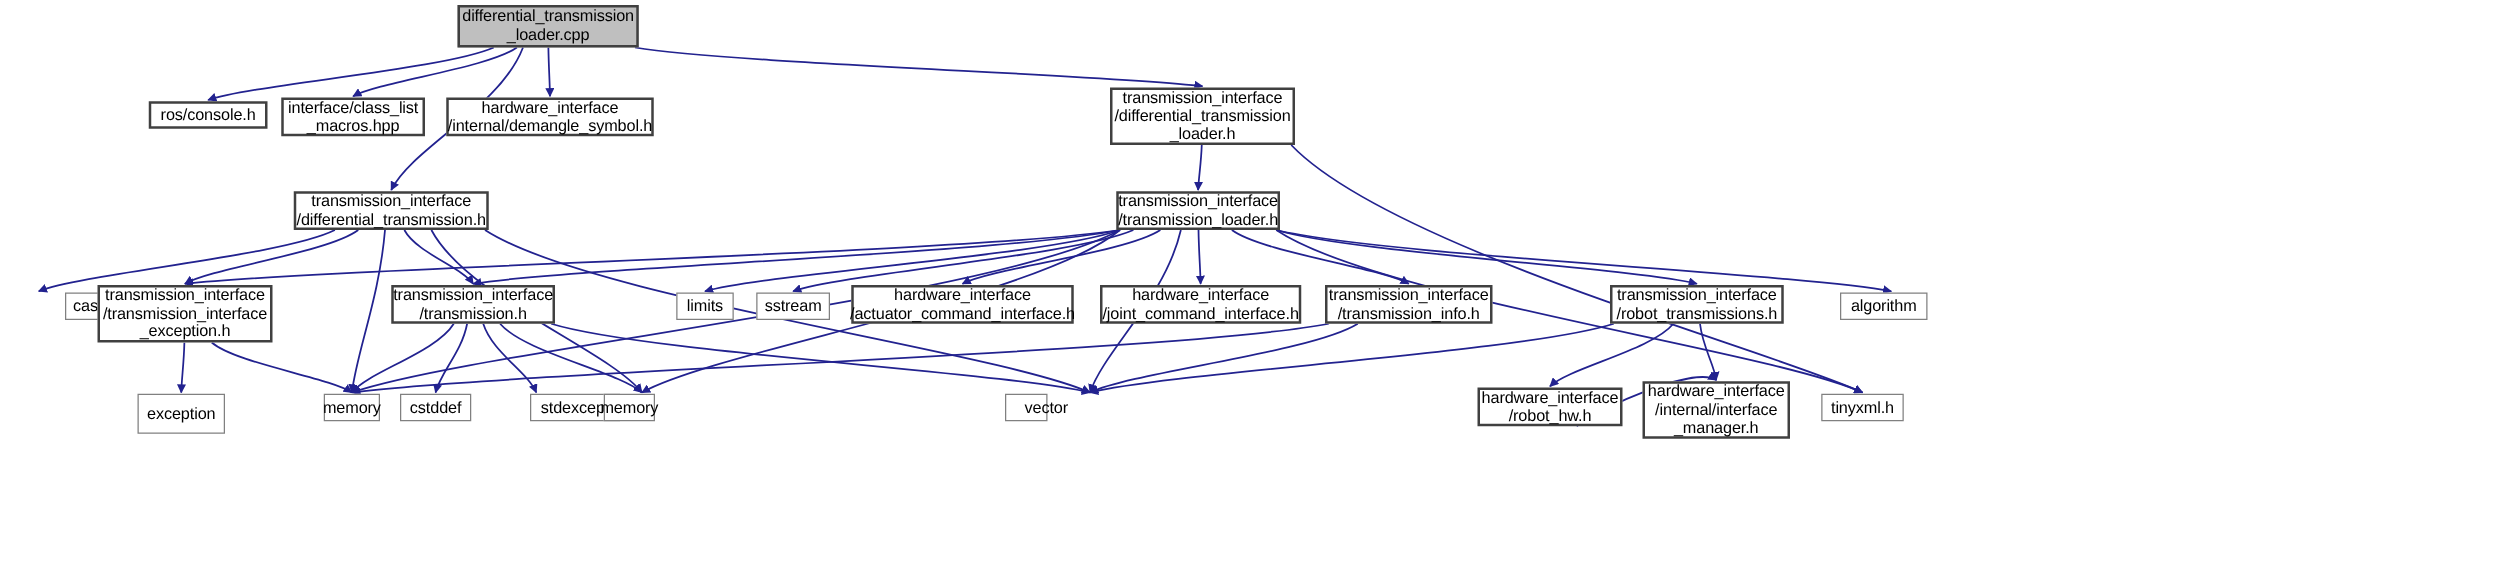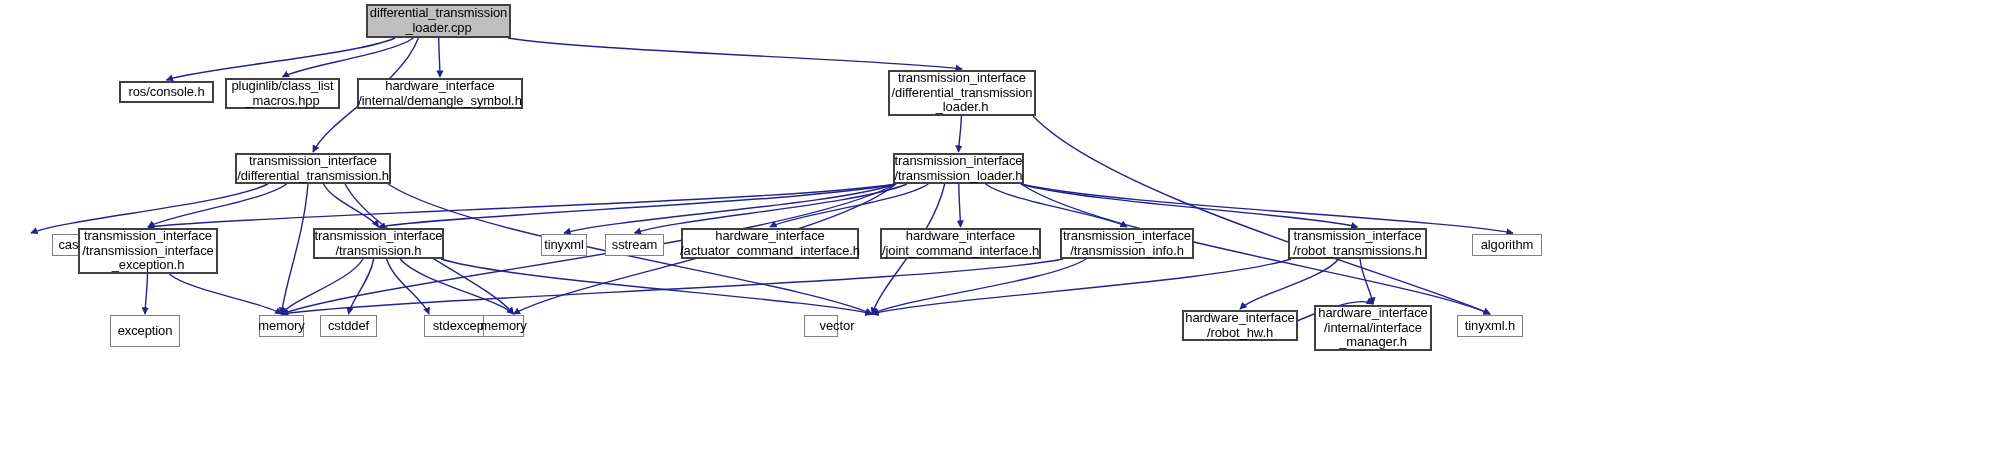--- a/index.html
+++ b/index.html
@@ -99,38 +99,38 @@
         <path d="M 1291.0 259.0 C 1218.1 282.1, 939.0 297.5, 872.0 314.0" marker-end="url(#arrow)"></path>
         <path d="M 1338.7 259.0 C 1321.5 280.0, 1255.8 294.0, 1240.0 309.0" marker-end="url(#arrow)"></path>
         <path d="M 1360.0 259.0 C 1362.2 277.9, 1370.9 290.5, 1373.0 304.0" marker-end="url(#arrow)"></path>
         <path d="M 1261.3 341.0 C 1280.7 325.5, 1355.1 292.9, 1373.0 304.0" marker-end="url(#arrow)"></path>
       </g>
   </svg>
   <div id="nodes">
       <div class="node root" style="left: 366px; top: 4px; width: 145px; height: 34px;"><span class="node-label">differential_transmission
 _loader.cpp</span></div>
       <div class="node bold" style="left: 119px; top: 81px; width: 95px; height: 22px;"><span class="node-label">ros/console.h</span></div>
-      <div class="node bold" style="left: 225px; top: 78px; width: 115px; height: 31px;"><span class="node-label">pluginlib/class_list
+      <div class="node bold" style="left: 225px; top: 78px; width: 115px; height: 31px;"><span class="node-label">interface/class_list
 _macros.hpp</span></div>
       <div class="node bold" style="left: 357px; top: 78px; width: 166px; height: 31px;"><span class="node-label">hardware_interface
 /internal/demangle_symbol.h</span></div>
       <div class="node bold" style="left: 888px; top: 70px; width: 148px; height: 46px;"><span class="node-label">transmission_interface
 /differential_transmission
 _loader.h</span></div>
       <div class="node bold" style="left: 235px; top: 153px; width: 156px; height: 31px;"><span class="node-label">transmission_interface
 /differential_transmission.h</span></div>
       <div class="node bold" style="left: 893px; top: 153px; width: 131px; height: 31px;"><span class="node-label">transmission_interface
 /transmission_loader.h</span></div>
       <div class="node " style="left: 4px; top: 234px; width: 54px; height: 22px; margin-left: 48px;"><span class="node-label">cassert</span></div>
       <div class="node bold" style="left: 78px; top: 228px; width: 140px; height: 46px;"><span class="node-label">transmission_interface
 /transmission_interface
 _exception.h</span></div>
       <div class="node bold" style="left: 313px; top: 228px; width: 131px; height: 31px;"><span class="node-label">transmission_interface
 /transmission.h</span></div>
-      <div class="node " style="left: 541px; top: 234px; width: 46px; height: 22px;"><span class="node-label">tinyxml</span></div>
+      <div class="node " style="left: 541px; top: 234px; width: 46px; height: 22px;"><span class="node-label">limits</span></div>
       <div class="node " style="left: 605px; top: 234px; width: 59px; height: 22px;"><span class="node-label">sstream</span></div>
       <div class="node bold" style="left: 681px; top: 228px; width: 178px; height: 31px;"><span class="node-label">hardware_interface
 /actuator_command_interface.h</span></div>
       <div class="node bold" style="left: 880px; top: 228px; width: 161px; height: 31px;"><span class="node-label">hardware_interface
 /joint_command_interface.h</span></div>
       <div class="node bold" style="left: 1060px; top: 228px; width: 134px; height: 31px;"><span class="node-label">transmission_interface
 /transmission_info.h</span></div>
       <div class="node bold" style="left: 1288px; top: 228px; width: 139px; height: 31px;"><span class="node-label">transmission_interface
 /robot_transmissions.h</span></div>
       <div class="node " style="left: 1472px; top: 234px; width: 70px; height: 22px;"><span class="node-label">algorithm</span></div>

